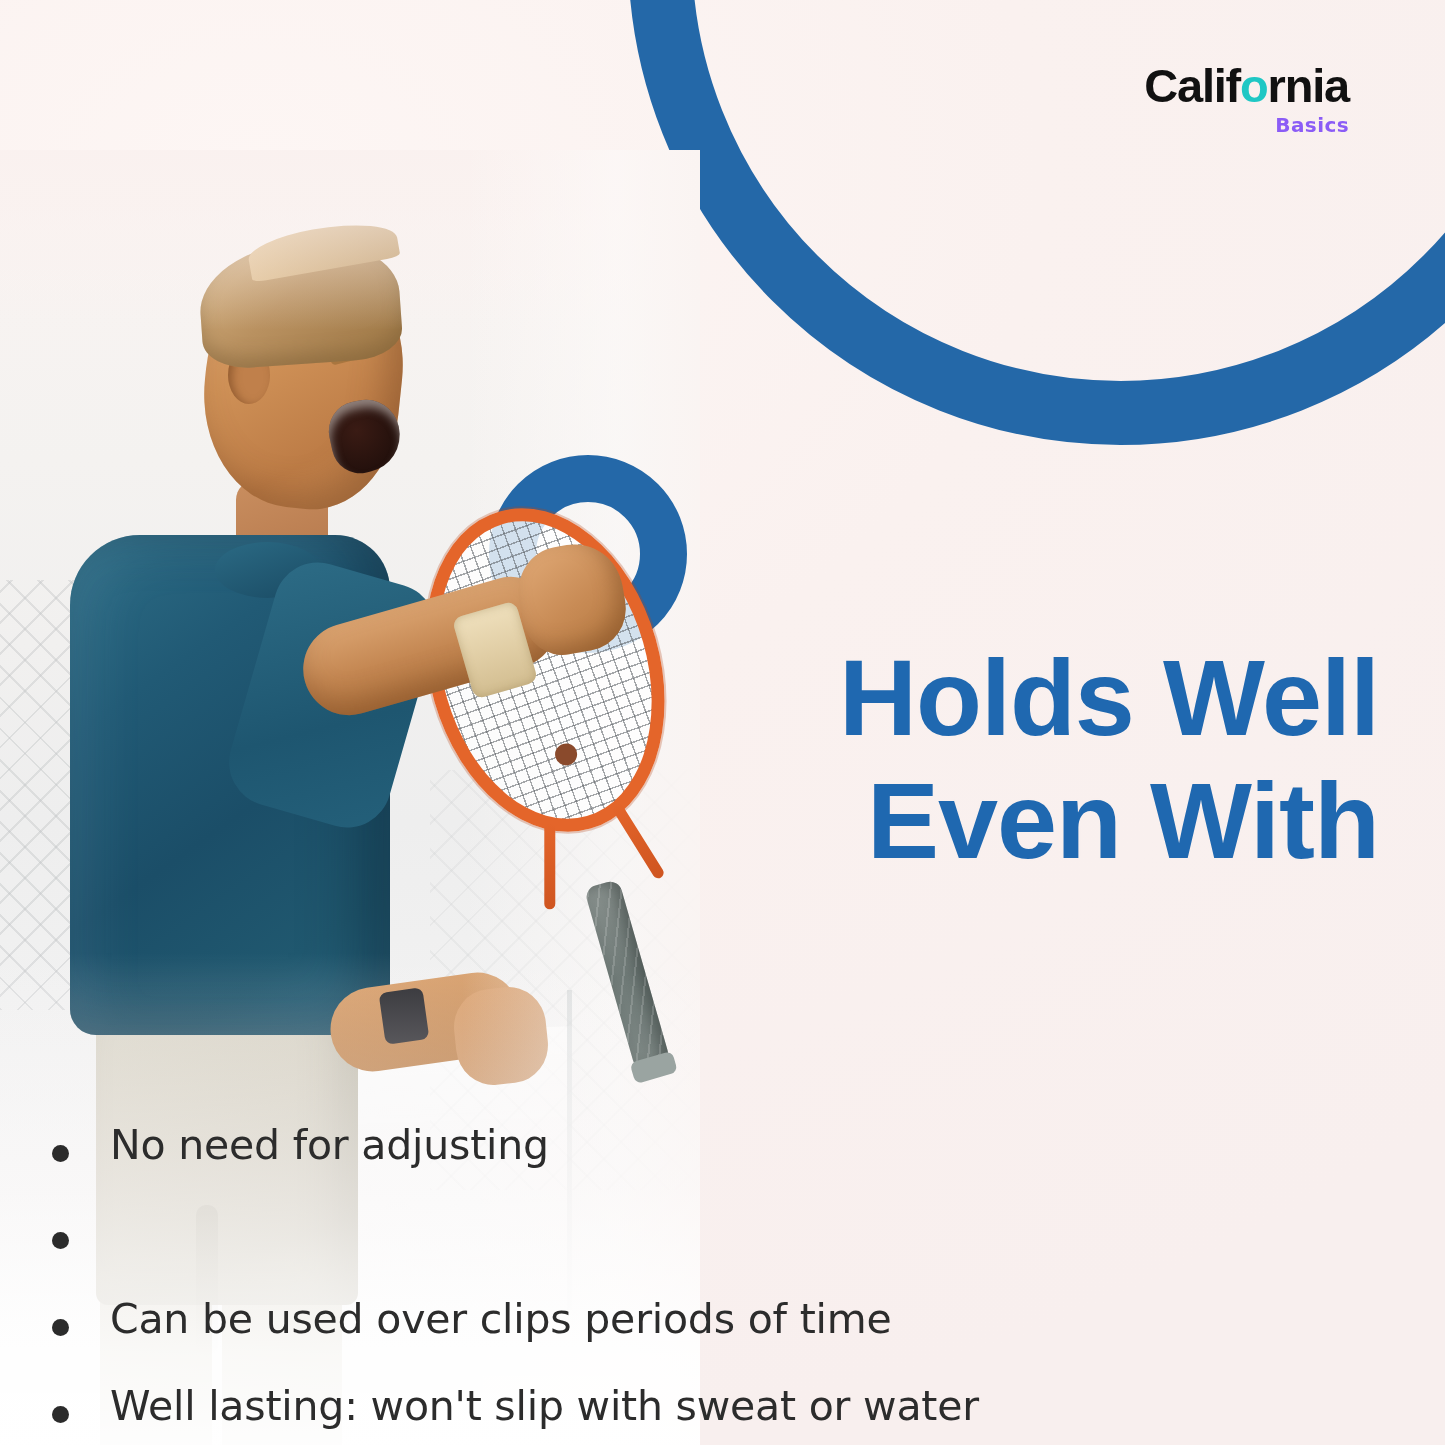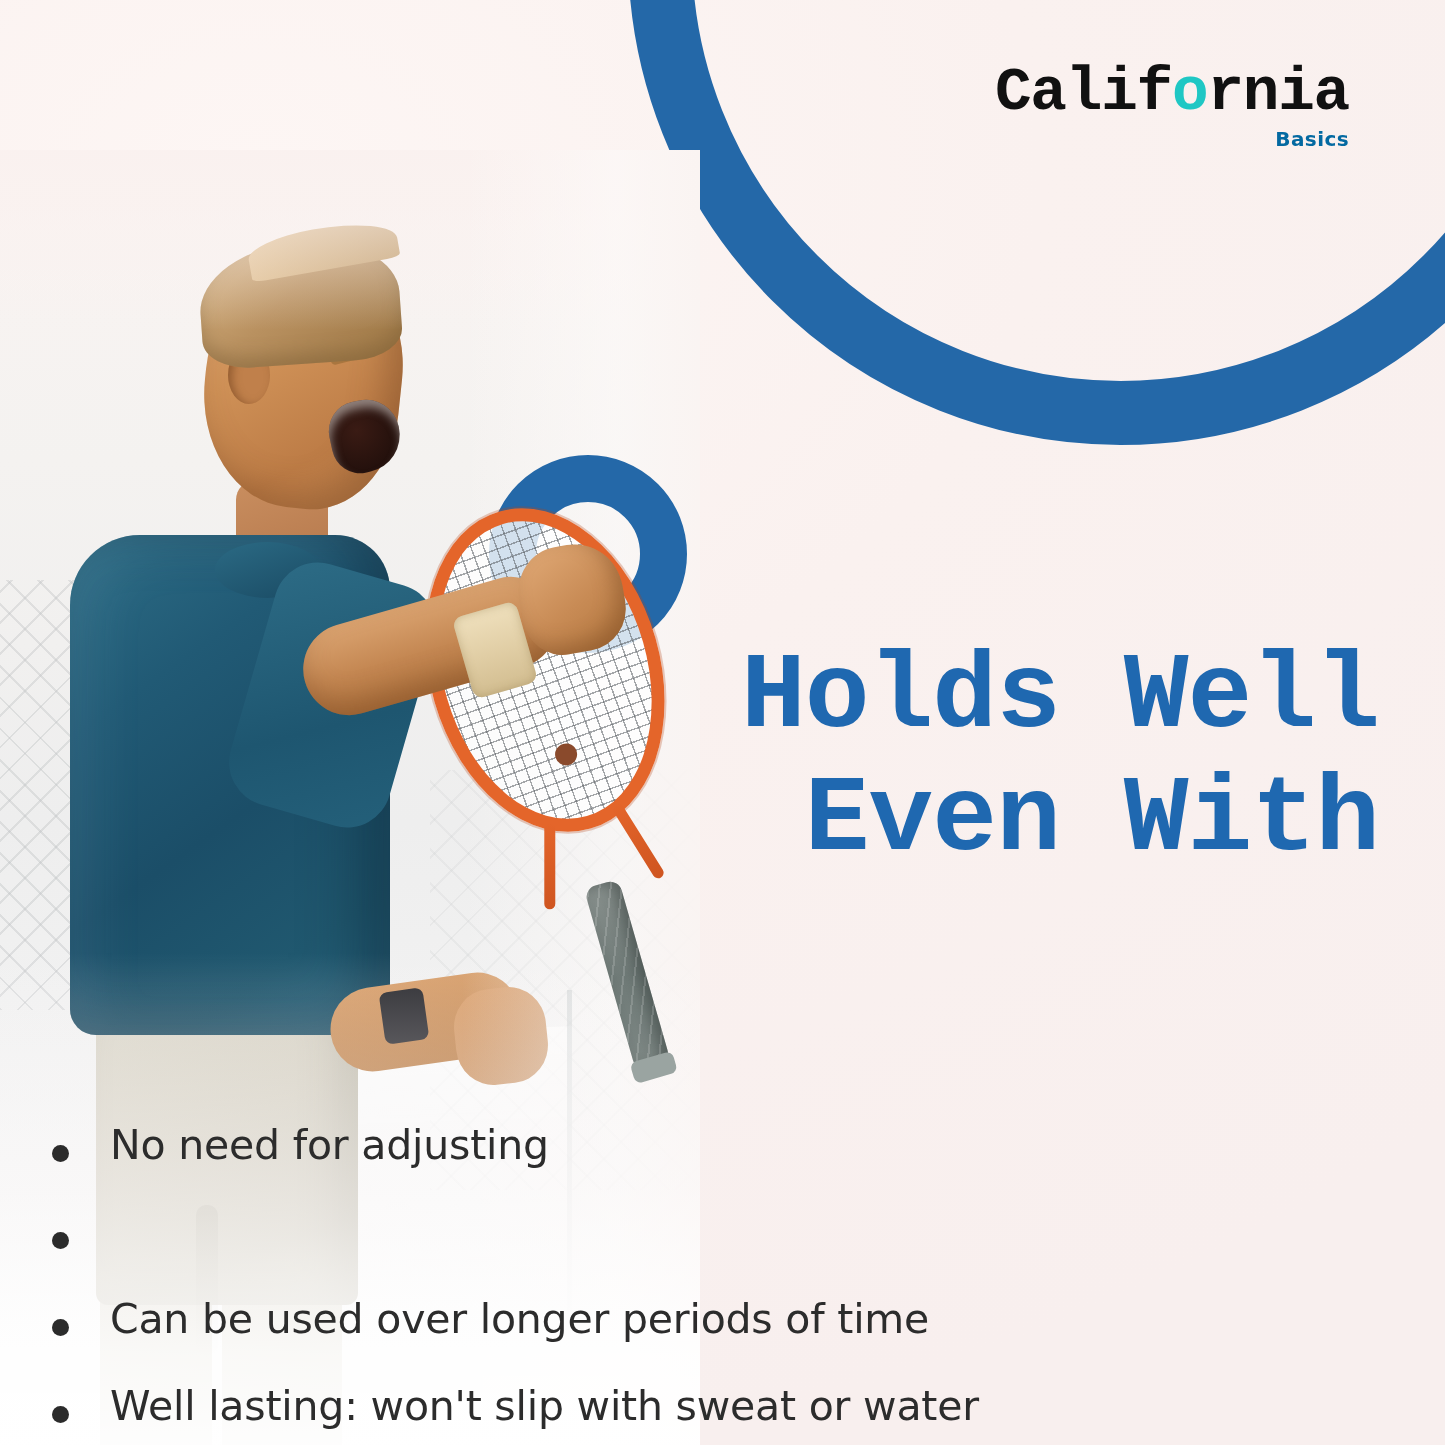--- a/index.html
+++ b/index.html
@@ -320,47 +320,47 @@
 
   
   .logo {
     position: absolute;
     right: 96px;
     top: 62px;
     text-align: right;
     user-select: none;
   }
   .logo-main {
-    font-family: Liberation Mono, monospace;
+    font-family: Liberation Sans, sans-serif;
     font-weight: bold;
-    font-size: 61px;
+    font-size: 47px;
     letter-spacing: -1.2px;
     color: #111111;
     line-height: 1;
   }
   .logo-main .o-teal { color: #1FC7C4; }
   .logo-sub {
     font-family: "DejaVu Sans", "Liberation Sans", sans-serif;
     font-weight: bold;
     font-size: 20px;
     letter-spacing: 0.4px;
-    color: #0369a1;
+    color: #8b5cf6;
     margin-top: 6px;
     line-height: 1;
   }
 
   
   .headline {
     position: absolute;
     right: 66px;
     top: 636px;
     width: 860px;
     text-align: right;
     color: #1F68B0;
-    font-family: Liberation Mono, monospace;
+    font-family: Liberation Sans, sans-serif;
     font-weight: bold;
     font-size: 108px;
     line-height: 123px;
     letter-spacing: -1px;
     text-shadow: 0 0 2px rgba(250,241,239,0.85);
     user-select: none;
   }
   .headline .hl-line { display: block; white-space: nowrap; }
 
   
@@ -467,21 +467,21 @@
   <div class="bullets">
     <div class="bullet-row">
       <span class="bullet-dot"></span>
       <span class="bullet-text">No need for adjusting</span>
     </div>
     <div class="bullet-row">
       <span class="bullet-dot"></span>
     </div>
     <div class="bullet-row">
       <span class="bullet-dot"></span>
-      <span class="bullet-text">Can be used over longer periods of time</span>
+      <span class="bullet-text">Can be used over clips periods of time</span>
     </div>
     <div class="bullet-row">
       <span class="bullet-dot"></span>
       <span class="bullet-text">Well lasting: won't slip with sweat or water</span>
     </div>
   </div>
 
 </div>
 
 </body></html>

